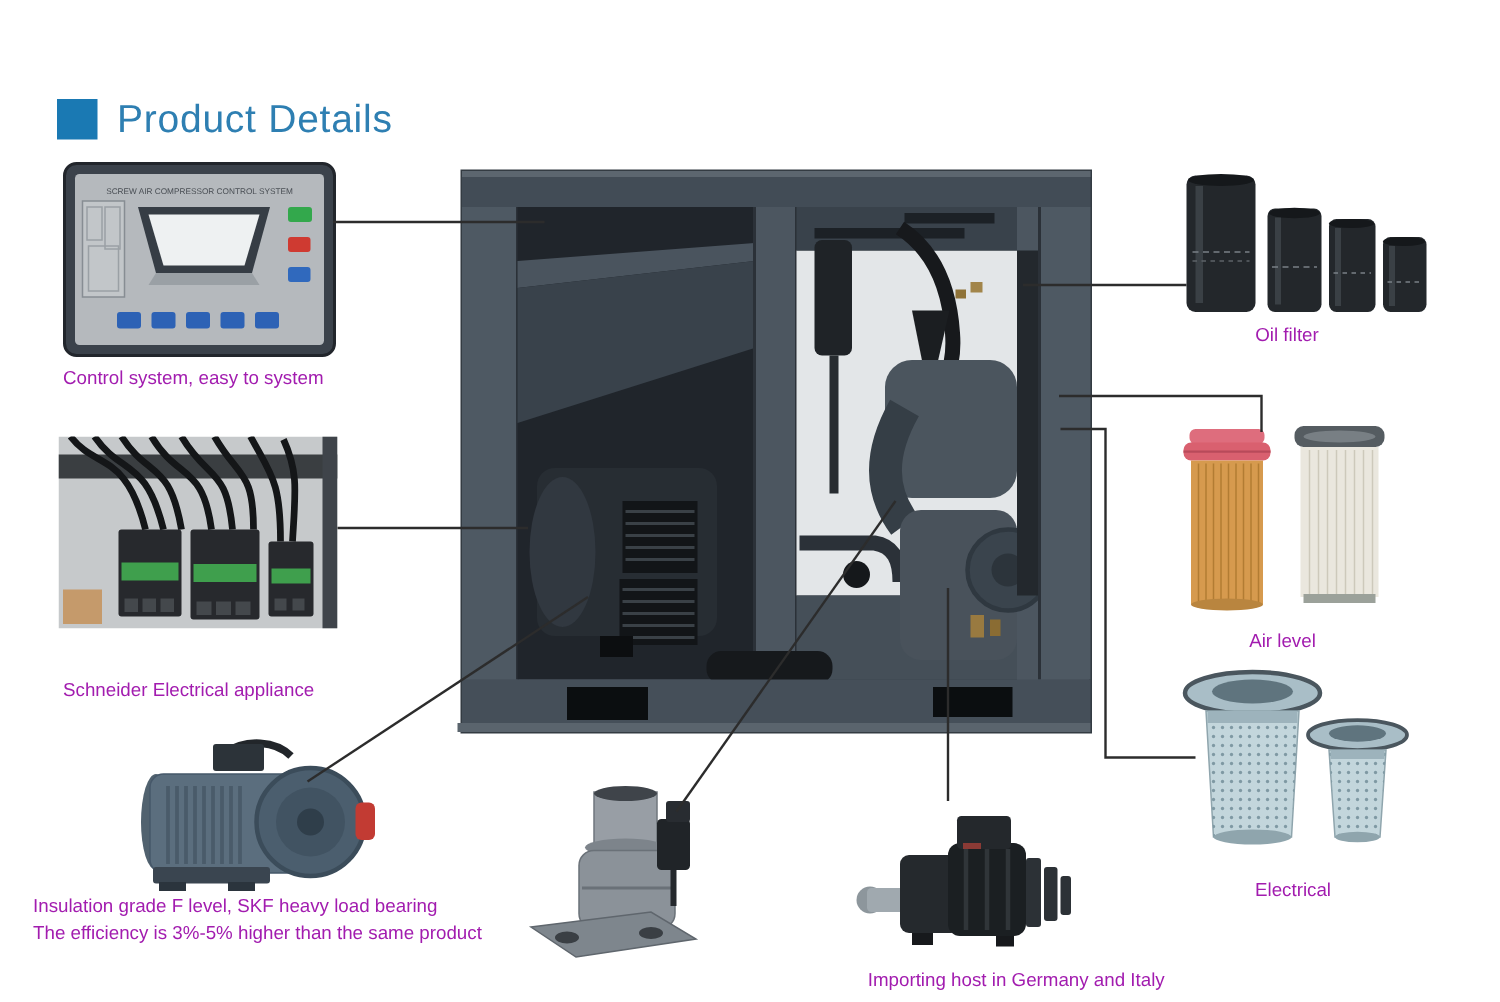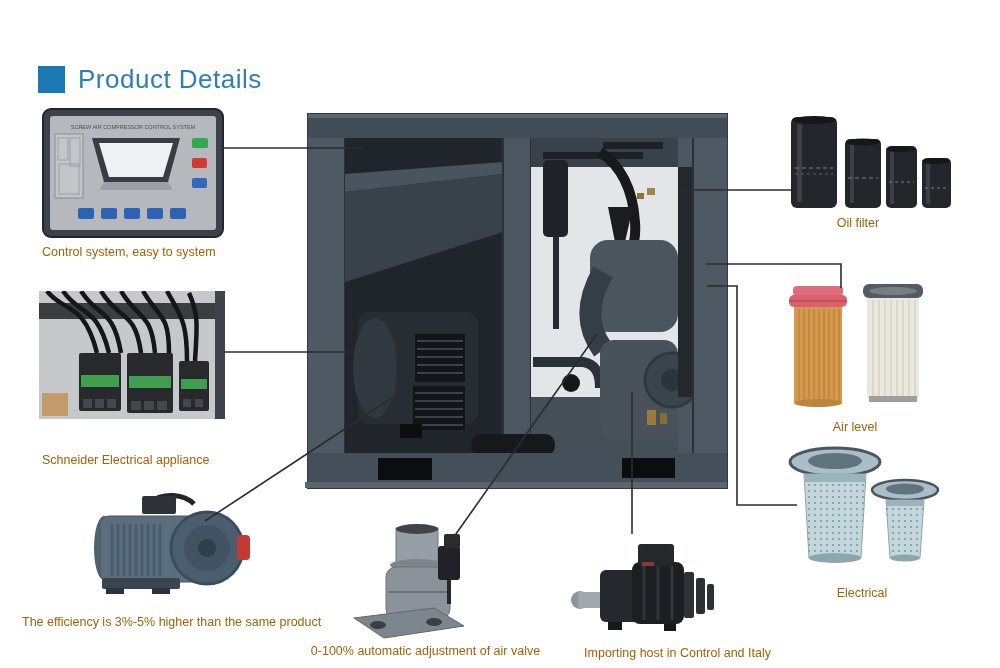--- a/index.html
+++ b/index.html
@@ -1,21 +1,21 @@
 <!DOCTYPE html>
 <html><head>
 <meta charset="utf-8">
 <style>
   html,body{margin:0;padding:0;background:#ffffff;}
   #canvas{
     position:relative;width:1000px;height:668px;background:#ffffff;overflow:hidden;
     font-family:"Liberation Sans","DejaVu Sans",sans-serif;color:#3a3a3a;
   }
   .abs{position:absolute;}
-  .caption{font-size:12.5px;color:#a16207;white-space:nowrap;}
+  .caption{font-size:12.5px;color:#a21caf;white-space:nowrap;}
   .caption.center{text-align:center;}
   #title-row{left:38px;top:28px;display:flex;align-items:center;gap:13px;margin-top:36px;}
   #title-square{width:27px;height:27px;background:#1a79b3;}
   #title-text{font-size:26px;color:#2e7fb2;letter-spacing:0.5px;}
   svg{display:block;}
   #callout-lines{left:0;top:0;pointer-events:none;}
 </style>
 </head>
 <body>
 
@@ -186,54 +186,54 @@
     </g>
     <circle cx="115" cy="58" r="36" fill="#4b5e6e" stroke="#3b4c5a" stroke-width="3"></circle>
     <circle cx="115" cy="58" r="23" fill="#415362"></circle>
     <circle cx="115" cy="58" r="9" fill="#2f3e4a"></circle>
     <rect x="147" y="51" width="9" height="13" fill="#9aa4ab"></rect>
     <rect x="145" y="45" width="13" height="25" rx="4" fill="#c23b33"></rect>
     <rect x="10" y="88" width="78" height="11" rx="2" fill="#3a4550"></rect>
     <rect x="14" y="98" width="18" height="6" fill="#2b343d"></rect>
     <rect x="60" y="98" width="18" height="6" fill="#2b343d"></rect>
   </svg>
+  <div class="abs caption" style="left:22px;top:597px;">Insulation grade F level,  SKF heavy load bearing</div>
   <div class="abs caption" style="left:22px;top:615px;text-align:center;">The efficiency is 3%-5% higher than the same product</div>
 
   <svg class="abs" style="left:338px;top:520px;" width="140" height="128" viewBox="0 0 140 128">
     <rect x="58" y="8" width="42" height="36" fill="#989ea5" stroke="#6f767d"></rect>
     <ellipse cx="79" cy="9" rx="21" ry="5" fill="#3f444a"></ellipse>
     <ellipse cx="79" cy="45" rx="27" ry="6" fill="#7d848b"></ellipse>
     <rect x="48" y="47" width="64" height="52" rx="10" fill="#8b9299" stroke="#6a7178"></rect>
     <line x1="50" y1="72" x2="110" y2="72" stroke="#6a7178" stroke-width="2"></line>
     <rect x="100" y="26" width="22" height="34" rx="3" fill="#202428"></rect>
     <rect x="106" y="14" width="16" height="14" rx="2" fill="#282c31"></rect>
     <line x1="111" y1="60" x2="111" y2="84" stroke="#25292d" stroke-width="4"></line>
     <polygon points="16,98 96,88 126,106 46,118" fill="#7e868d" stroke="#5f666d"></polygon>
     <ellipse cx="40" cy="105" rx="8" ry="4" fill="#3a3f44"></ellipse>
     <ellipse cx="96" cy="102" rx="8" ry="4" fill="#3a3f44"></ellipse>
   </svg>
-  <div class="abs caption center" style="left:303px;top:644px;width:245px;">0-100% automatic adjustment of air valve</div>
 
   <svg class="abs" style="left:568px;top:532px;" width="155" height="105" viewBox="0 0 155 105">
     <circle cx="12" cy="68" r="9" fill="#8d969c"></circle>
     <rect x="10" y="60" width="28" height="16" rx="3" fill="#a0a9af"></rect>
     <rect x="32" y="38" width="40" height="52" rx="6" fill="#25292d"></rect>
     <rect x="64" y="30" width="52" height="62" rx="8" fill="#1b1f22"></rect>
     <line x1="76" y1="34" x2="76" y2="88" stroke="#303539" stroke-width="3"></line>
     <line x1="90" y1="34" x2="90" y2="88" stroke="#303539" stroke-width="3"></line>
     <line x1="104" y1="34" x2="104" y2="88" stroke="#303539" stroke-width="3"></line>
     <rect x="70" y="12" width="36" height="22" rx="3" fill="#24282c"></rect>
     <rect x="74" y="30" width="12" height="4" fill="#8a3a35"></rect>
     <rect x="116" y="40" width="10" height="46" rx="2" fill="#2c3136"></rect>
     <rect x="128" y="46" width="9" height="36" rx="2" fill="#2c3136"></rect>
     <rect x="139" y="52" width="7" height="26" rx="2" fill="#2c3136"></rect>
     <rect x="40" y="90" width="14" height="8" fill="#17191c"></rect>
     <rect x="96" y="92" width="12" height="7" fill="#17191c"></rect>
   </svg>
-  <div class="abs caption center" style="left:560px;top:646px;width:235px;">Importing host in Control and Italy</div>
+  <div class="abs caption center" style="left:560px;top:646px;width:235px;">Importing host in Germany and Italy</div>
 
   <svg class="abs" style="left:785px;top:112px;" width="175" height="100" viewBox="0 0 175 100">
     <g>
       <rect x="6" y="5" width="46" height="91" rx="6" fill="#23272b"></rect>
       <ellipse cx="29" cy="8" rx="22" ry="4" fill="#15181b"></ellipse>
       <rect x="12" y="12" width="5" height="78" fill="#3a4045"></rect>
       <line x1="10" y1="56" x2="48" y2="56" stroke="#7a8086" stroke-width="1" stroke-dasharray="4 3"></line>
       <line x1="10" y1="62" x2="48" y2="62" stroke="#5d6368" stroke-width="1" stroke-dasharray="3 3"></line>
       <rect x="60" y="27" width="36" height="69" rx="5" fill="#23272b"></rect>
       <ellipse cx="78" cy="30" rx="17" ry="3.5" fill="#15181b"></ellipse>

